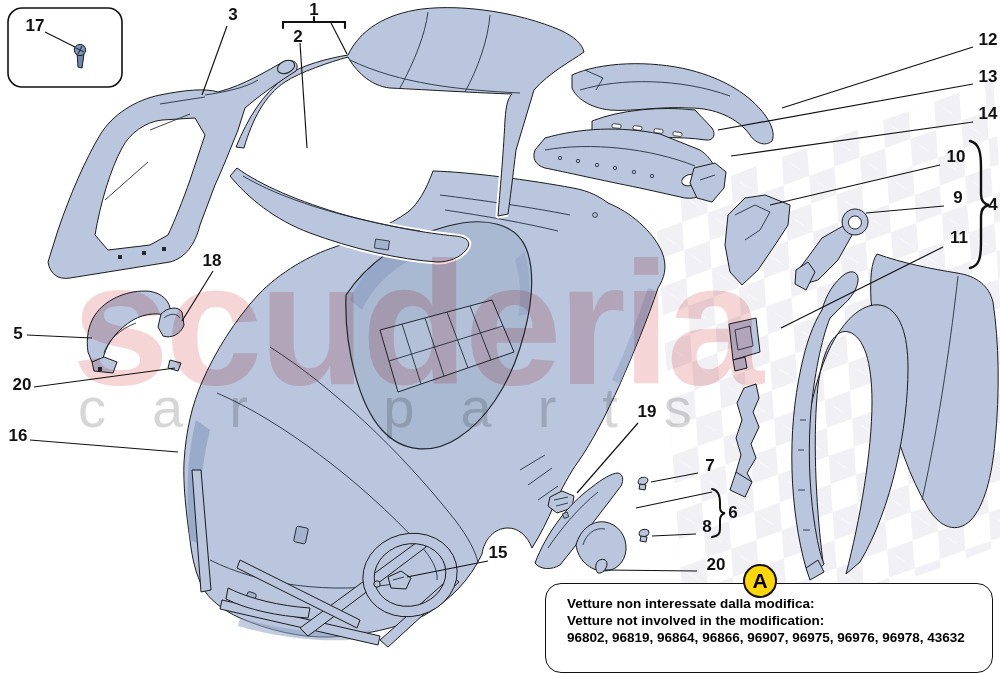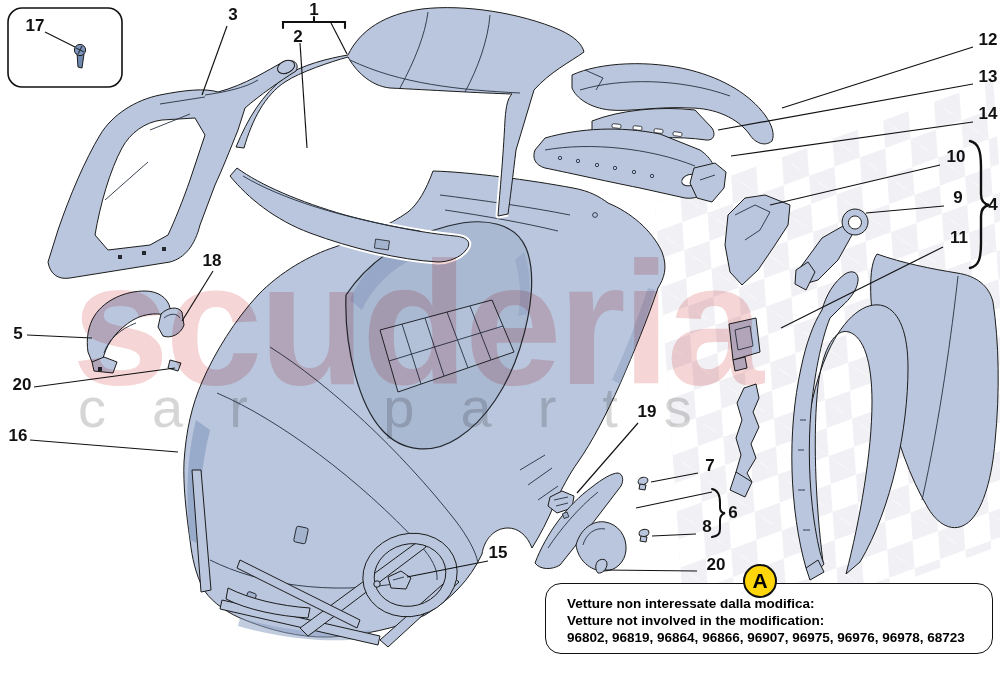--- a/index.html
+++ b/index.html
@@ -24,21 +24,21 @@
   .lead{stroke:#111;stroke-width:1.15;fill:none;}
   .lbl{font:700 17px "Liberation Sans",sans-serif;fill:#111;text-anchor:middle;}
   .brk{stroke:#111;stroke-width:2.1;fill:none;stroke-linecap:round;}
   .boxline{fill:#fff;stroke:#111;stroke-width:1.6;}
   .wm-brand{position:absolute;left:72px;top:236px;font:700 175px/1 "Liberation Sans",sans-serif;
     letter-spacing:-4px;color:var(--accent_red);opacity:.42;mix-blend-mode:multiply;
     pointer-events:none;white-space:nowrap;}
   .wm-sub{position:absolute;left:78px;top:380px;font:400 56px/1 "Liberation Sans",sans-serif;
     letter-spacing:46px;word-spacing:28px;color:var(--gray_wm);mix-blend-mode:multiply;
     pointer-events:none;white-space:nowrap;text-align:right;}
-  .notebox{position:absolute;left:545px;top:583px;width:448px;height:71px;background:#fff;
+  .notebox{position:absolute;left:545px;top:583px;width:448px;height:90px;background:#fff;
     border:1.6px solid #111;border-radius:16px;box-sizing:border-box;
     padding:11px 14px 0 21px;}
   .notebox p{margin:0;font:700 13.5px/17px "Liberation Sans",sans-serif;color:#000;white-space:nowrap;}
   .badge{position:absolute;left:743px;top:564px;width:34px;height:34px;border-radius:50%;
     background:var(--badge_yellow);border:2.2px solid #111;box-sizing:border-box;
     display:flex;align-items:center;justify-content:center;
     font:700 21px "Liberation Sans",sans-serif;color:#000;}
 </style>
 </head>
 <body>
@@ -306,17 +306,17 @@
       </g>
     </g>
   </svg>
 
   <div class="wm-brand">scuderia</div>
   <div class="wm-sub">car parts</div>
 
   <div class="notebox">
     <p>Vetture non interessate dalla modifica:</p>
     <p>Vetture not involved in the modification:</p>
-    <p>96802, 96819, 96864, 96866, 96907, 96975, 96976, 96978, 68723</p>
+    <p>96802, 96819, 96864, 96866, 96907, 96975, 96976, 96978, 43632</p>
   </div>
   <div class="badge">A</div>
 
 </div>
 
 </body></html>

